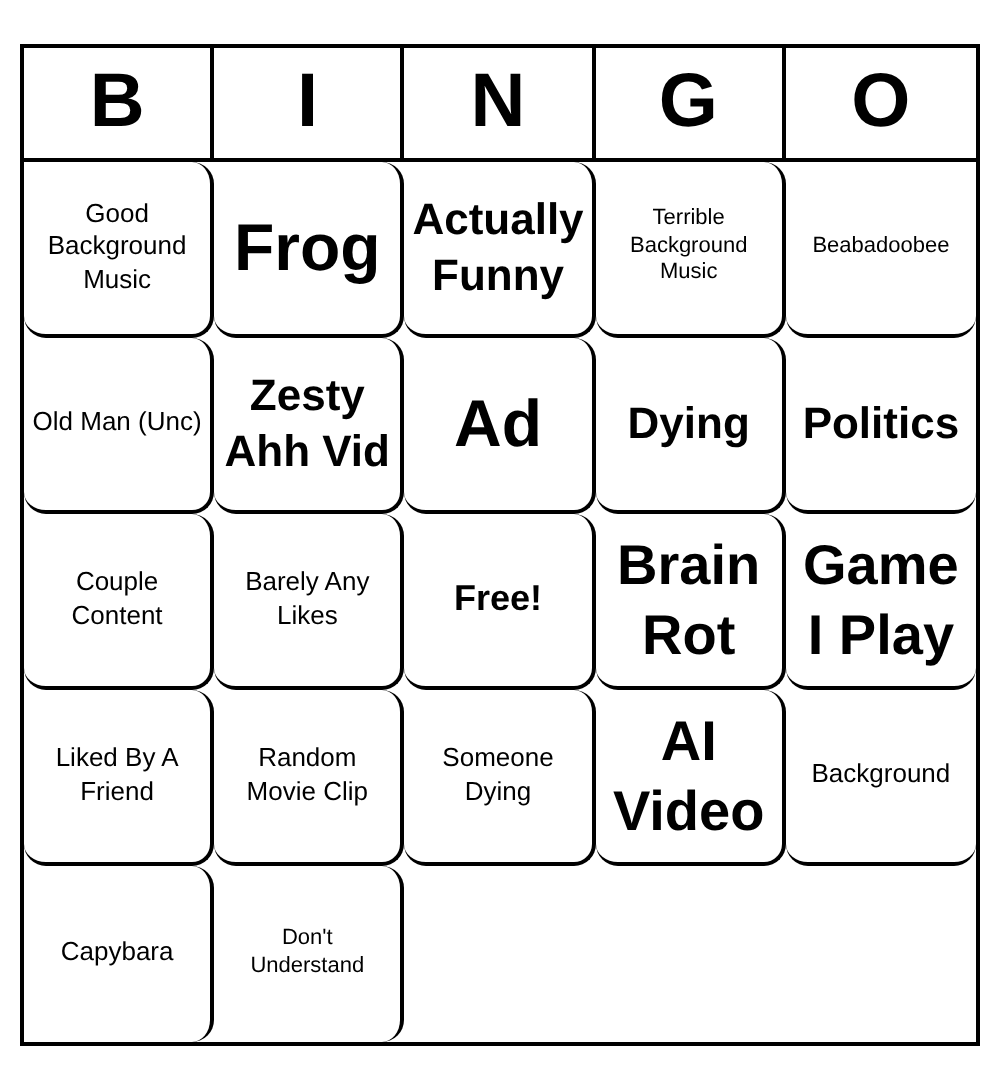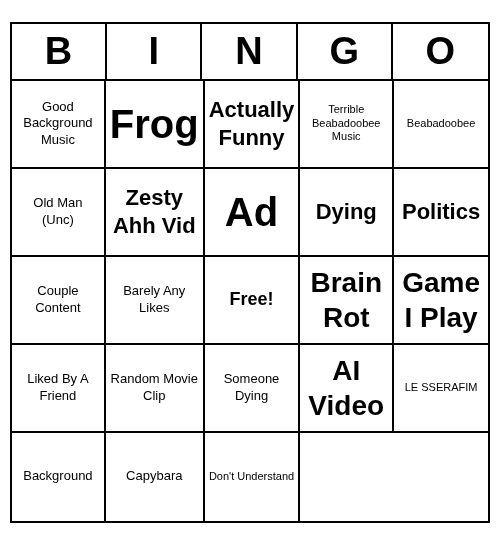--- a/index.html
+++ b/index.html
@@ -44,73 +44,73 @@
       min-height: 88px;
       display: flex;
       align-items: center;
       justify-content: center;
       text-align: center;
       padding: 4px;
       font-size: 13px;
       line-height: 1.25;
       background: #fff;
       color: #000;
+      border-radius: 11px;
     }
     .bingo-cell:nth-child(5n) {
       border-right: none;
     }
     .bingo-cell:nth-child(n+21) {
       border-bottom: none;
     }
     .bingo-cell.large-text {
       font-size: 28px;
       font-weight: bold;
     }
     .bingo-cell.medium-text {
       font-size: 22px;
       font-weight: bold;
     }
     .bingo-cell.free {
       font-size: 18px;
       font-weight: bold;
     }
     .bingo-cell.xlarge-text {
-      font-size: 40px;
+      font-size: 33px;
       font-weight: bold;
     }
   </style>
 </head>
 <body>
 
 <div class="bingo-card">
   <div class="bingo-header">
   <div class="bingo-letter">B</div>
       <div class="bingo-letter">I</div>
       <div class="bingo-letter">N</div>
       <div class="bingo-letter">G</div>
       <div class="bingo-letter">O</div>
     </div>
   <div class="bingo-grid">
   <div class="bingo-cell">Good Background Music</div>
       <div class="bingo-cell xlarge-text">Frog</div>
       <div class="bingo-cell medium-text">Actually Funny</div>
-      <div class="bingo-cell" style="font-size: 11px;">Terrible Beabadoobee Music</div>
+      <div class="bingo-cell" style="font-size: 11px;">Terrible Background Music</div>
       <div class="bingo-cell" style="font-size: 11px; text-align: center;">Beabadoobee</div>
       <div class="bingo-cell">Old Man (Unc)</div>
       <div class="bingo-cell medium-text">Zesty Ahh Vid</div>
       <div class="bingo-cell xlarge-text">Ad</div>
       <div class="bingo-cell medium-text">Dying</div>
       <div class="bingo-cell medium-text">Politics</div>
       <div class="bingo-cell">Couple Content</div>
       <div class="bingo-cell">Barely Any Likes</div>
       <div class="bingo-cell free">Free!</div>
       <div class="bingo-cell large-text">Brain Rot</div>
       <div class="bingo-cell large-text">Game I Play</div>
       <div class="bingo-cell">Liked By A Friend</div>
       <div class="bingo-cell">Random Movie Clip</div>
       <div class="bingo-cell">Someone Dying</div>
       <div class="bingo-cell large-text">AI Video</div>
-      <div class="bingo-cell" style="font-size: 11px;">LE SSERAFIM</div>
       <div class="bingo-cell">Background</div>
       <div class="bingo-cell">Capybara</div>
       <div class="bingo-cell" style="font-size: 11px;">Don't Understand</div>
     </div>
 </div>
 
 </body></html>

